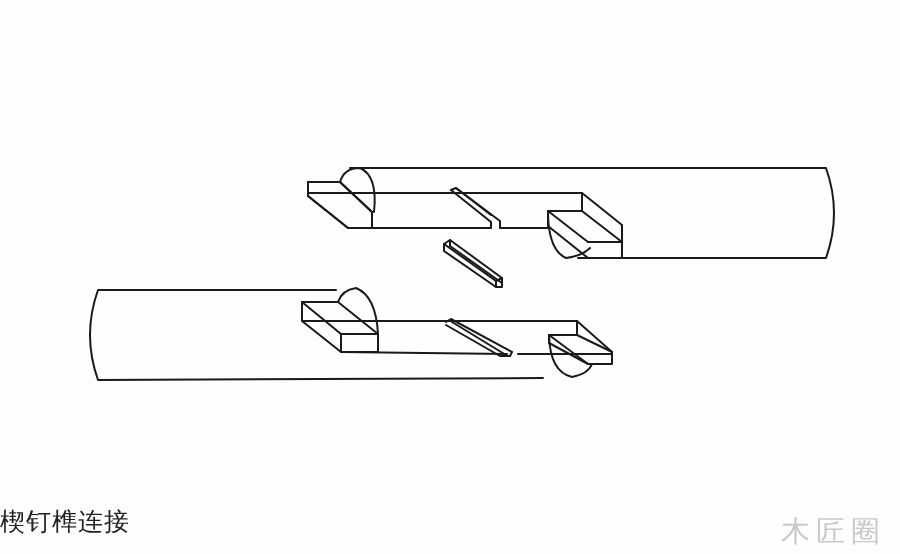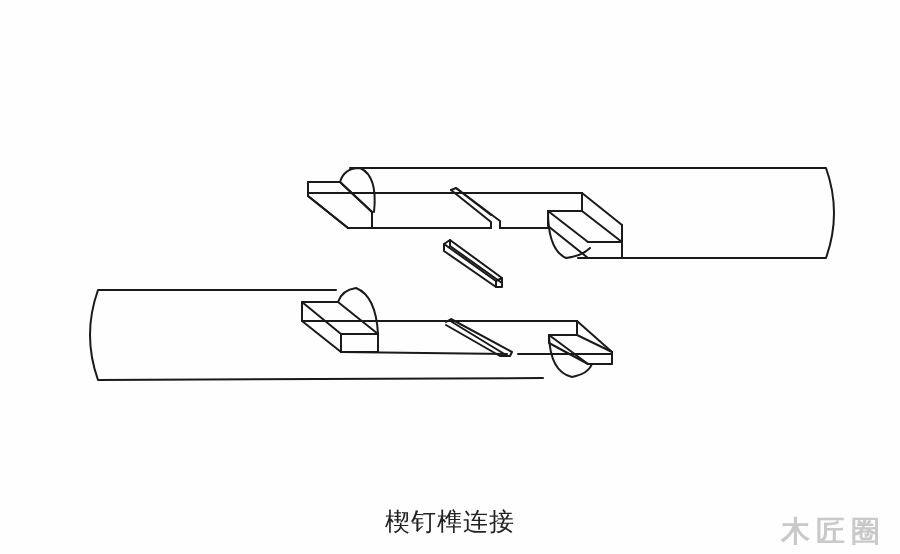--- a/index.html
+++ b/index.html
@@ -8,26 +8,26 @@
     background: #fefefe;
     position: relative; overflow: hidden;
     font-family: "DejaVu Sans", sans-serif;
   }
   #diagram { position: absolute; left: 0; top: 0; width: 900px; height: 554px; }
   #diagram path, #diagram line, #diagram polyline, #diagram polygon {
     fill: none; stroke: #1a1a1a; stroke-width: 2; stroke-linejoin: round; stroke-linecap: round;
   }
   .caption {
     position: absolute; left: 0; width: 900px; top: 505px;
-    text-align: center; font-size: 25px; color: #222; letter-spacing: 1px;
+    font-size: 25px; color: #222; letter-spacing: 1px;
     font-family: "DejaVu Sans", sans-serif;
   }
   .watermark {
     position: absolute; right: 14px; top: 512px;
-    font-size: 29px; font-weight: bold; color: #c9c9c9; letter-spacing: 6px;
+    font-size: 29px; font-weight: normal; color: #c9c9c9; letter-spacing: 6px;
     font-family: "DejaVu Sans", sans-serif;
   }
 </style>
 </head>
 <body>
 
 <svg id="diagram" viewBox="0 0 900 554" xmlns="http://www.w3.org/2000/svg">
 
   <g>
 

